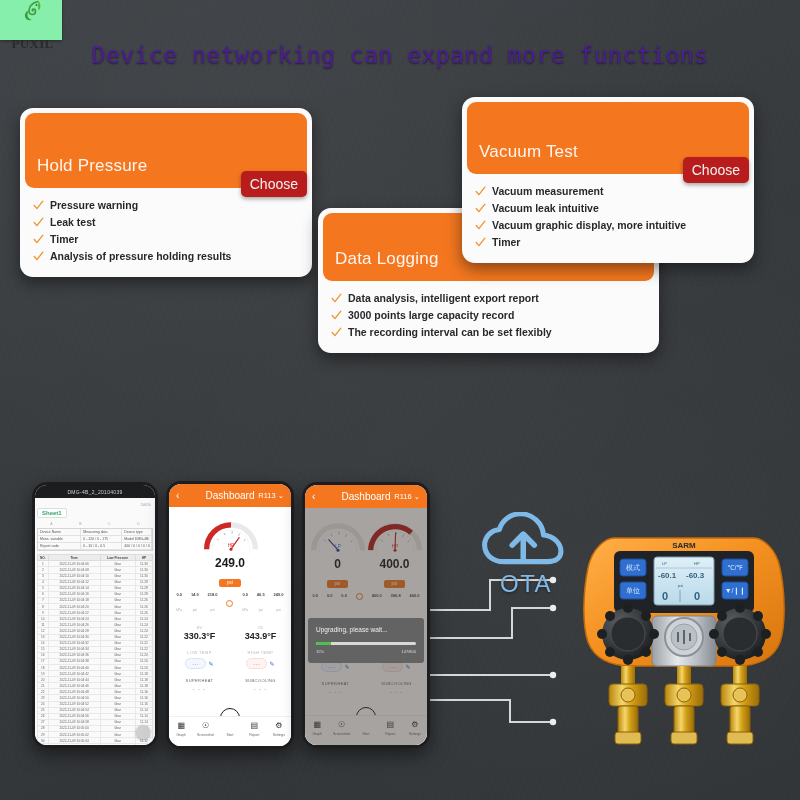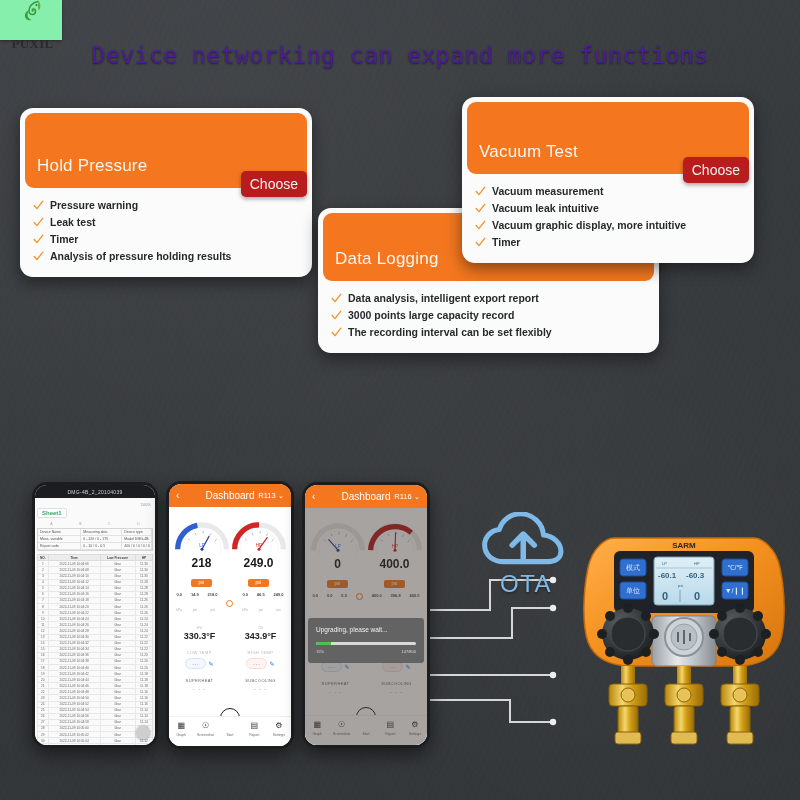--- a/index.html
+++ b/index.html
@@ -539,39 +539,20 @@
     <div class="dash-head">
       <span class="back">‹</span>
       <span class="ttl">Dashboard</span>
       <span class="ref"><span>R113</span> <span>⌄</span></span>
     </div>
     <div class="dash-body">
       <div class="gauges">
         <div class="gauge-col">
           <svg viewBox="0 0 100 70" width="58" height="41">
             <path d="M8 62 A42 42 0 0 1 92 62" fill="none" stroke="#e9e9e9" stroke-width="9"></path>
-            <path d="M8 62 A42 42 0 0 1 42 21" fill="none" stroke="#2f5fd0" stroke-width="9"></path>
-            <circle cx="50" cy="62" r="33" fill="#fff" stroke="#f1f1f1" stroke-width="1"></circle>
-            <g stroke="#9aa0a8" stroke-width="1.3">
-              <line x1="26" y1="44" x2="29" y2="47"></line>
-                <line x1="38" y1="34" x2="40" y2="38"></line>
-              <line x1="52" y1="31" x2="52" y2="35"></line>
-                <line x1="65" y1="35" x2="63" y2="39"></line>
-              <line x1="75" y1="45" x2="72" y2="48"></line>
-            </g>
-            <line x1="50" y1="62" x2="62" y2="40" stroke="#2b3e8c" stroke-width="2" stroke-linecap="round"></line>
-            <circle cx="50" cy="62" r="2.6" fill="#2b3e8c"></circle>
-            <text x="50" y="58" font-size="8" fill="#3b6fe0" text-anchor="middle" font-family="Liberation Sans">LP</text>
-          </svg>
-          <div class="gval">218</div>
-          <div class="unit-pill">psi</div>
-        </div>
-        <div class="gauge-col">
-          <svg viewBox="0 0 100 70" width="58" height="41">
-            <path d="M8 62 A42 42 0 0 1 92 62" fill="none" stroke="#e9e9e9" stroke-width="9"></path>
             <path d="M8 62 A42 42 0 0 1 50 20" fill="none" stroke="#cf2626" stroke-width="9"></path>
             <circle cx="50" cy="62" r="33" fill="#fff" stroke="#f1f1f1" stroke-width="1"></circle>
             <g stroke="#9aa0a8" stroke-width="1.3">
               <line x1="26" y1="44" x2="29" y2="47"></line>
                 <line x1="38" y1="34" x2="40" y2="38"></line>
               <line x1="52" y1="31" x2="52" y2="35"></line>
                 <line x1="65" y1="35" x2="63" y2="39"></line>
               <line x1="75" y1="45" x2="72" y2="48"></line>
             </g>
             <line x1="50" y1="62" x2="64" y2="42" stroke="#c22" stroke-width="2" stroke-linecap="round"></line>

